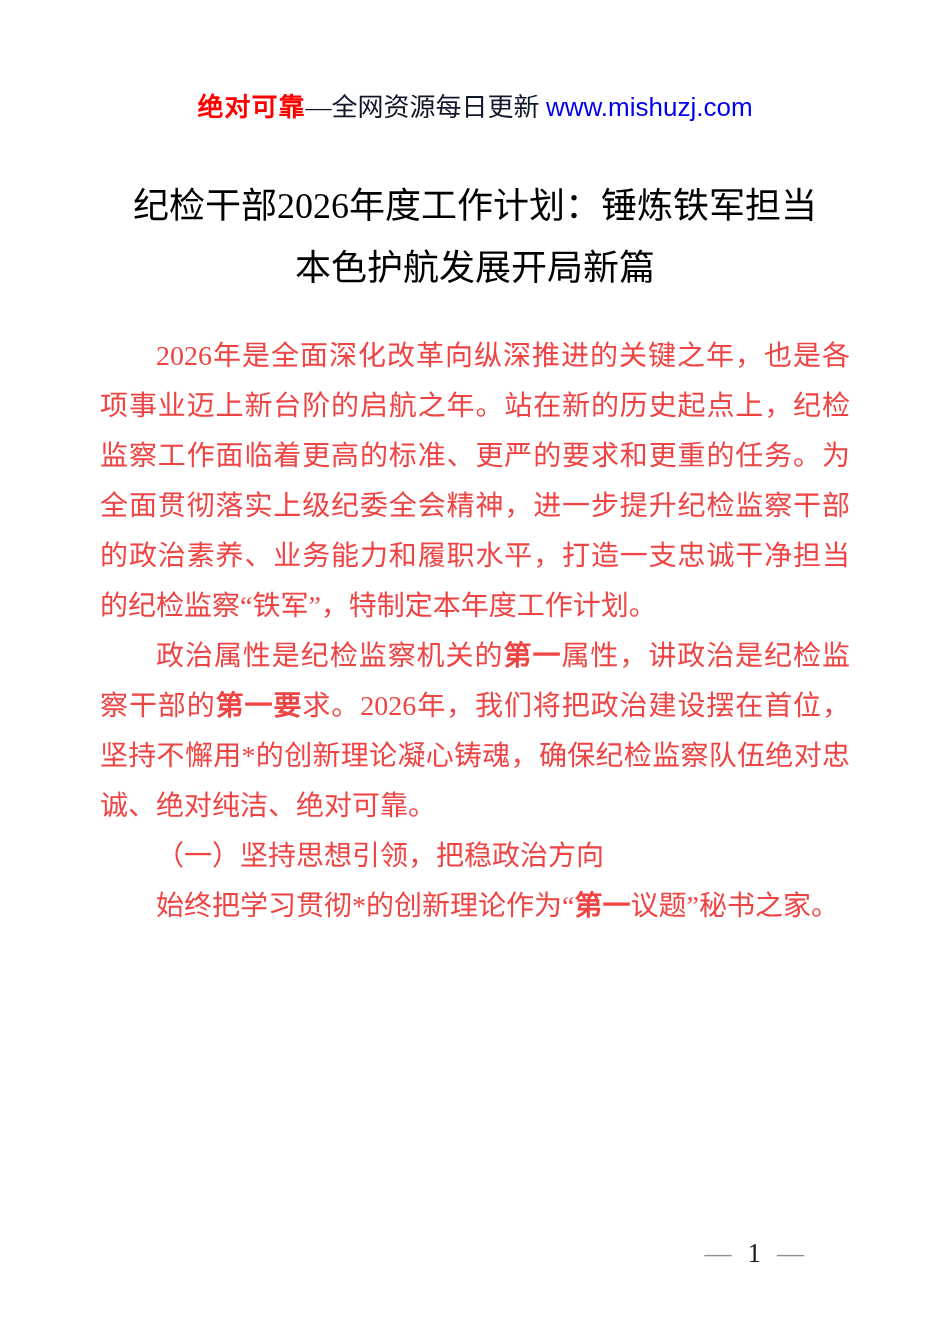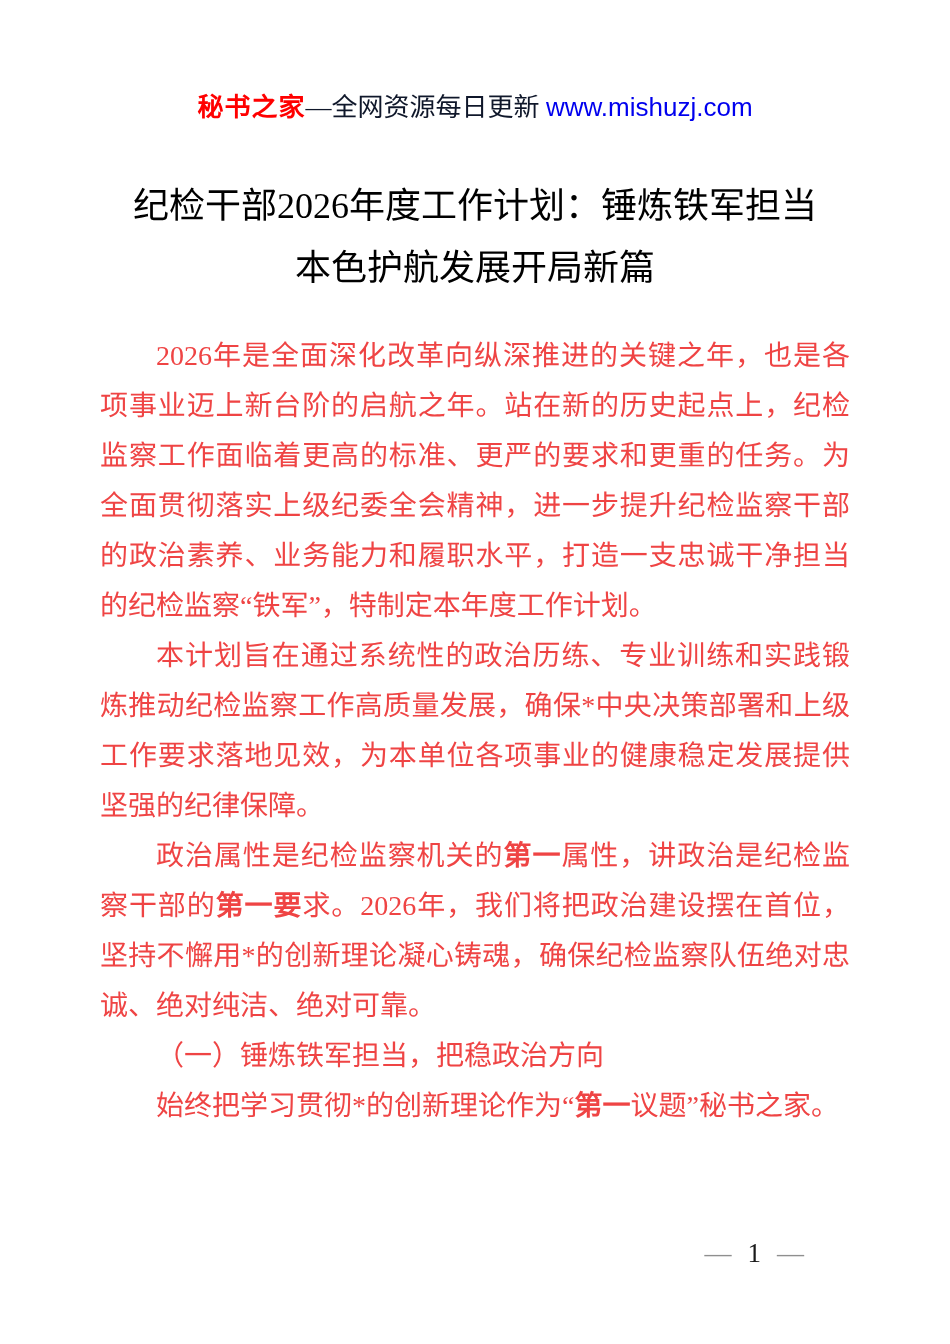--- a/index.html
+++ b/index.html
@@ -86,30 +86,29 @@
   .page-footer .num {
     color: #1a1a1a;
     padding: 0 16px;
   }
 </style>
 </head>
 <body>
 
 <div class="page">
 
-  <div class="site-header"><span class="brand">秘书之家</span><span class="tagline">—全网资源每日更新 </span><span class="url">www.mishuzj.com</span></div>
+  <div class="site-header"><span class="brand">绝对可靠</span><span class="tagline">—全网资源每日更新 </span><span class="url">www.mishuzj.com</span></div>
 
   <div class="doc-title">
     <div>纪检干部2026年度工作计划：锤炼铁军担当</div>
     <div>本色护航发展开局新篇</div>
   </div>
 
   <div class="content" id="content">
       <p class="body"><span>2026年是全面深化改革向纵深推进的关键之年，也是各项事业迈上新台阶的启航之年。站在新的历史起点上，纪检监察工作面临着更高的标准、更严的要求和更重的任务。为全面贯彻落实上级纪委全会精神，进一步提升纪检监察干部的政治素养、业务能力和履职水平，打造一支忠诚干净担当的纪检监察“铁军”，特制定本年度工作计划。</span></p>
-      <p class="body"><span>本计划旨在通过系统性的政治历练、专业训练和实践锻炼推动纪检监察工作高质量发展，确保*中央决策部署和上级工作要求落地见效，为本单位各项事业的健康稳定发展提供坚强的纪律保障。</span></p>
       <p class="body"><span>政治属性是纪检监察机关的</span><strong>第一</strong><span>属性，讲政治是纪检监察干部的</span><strong>第一要</strong><span>求。2026年，我们将把政治建设摆在首位，坚持不懈用*的创新理论凝心铸魂，确保纪检监察队伍绝对忠诚、绝对纯洁、绝对可靠。</span></p>
-      <p class="heading2"><span>（一）锤炼铁军担当，把稳政治方向</span></p>
+      <p class="heading2"><span>（一）坚持思想引领，把稳政治方向</span></p>
       <p class="body"><span>始终把学习贯彻*的创新理论作为“</span><strong>第一</strong><span>议题”秘书之家。</span></p>
     </div>
 
   <div class="page-footer"><span class="dash">—</span><span class="num">1</span><span class="dash">—</span></div>
 
 </div>
 
 </body></html>

